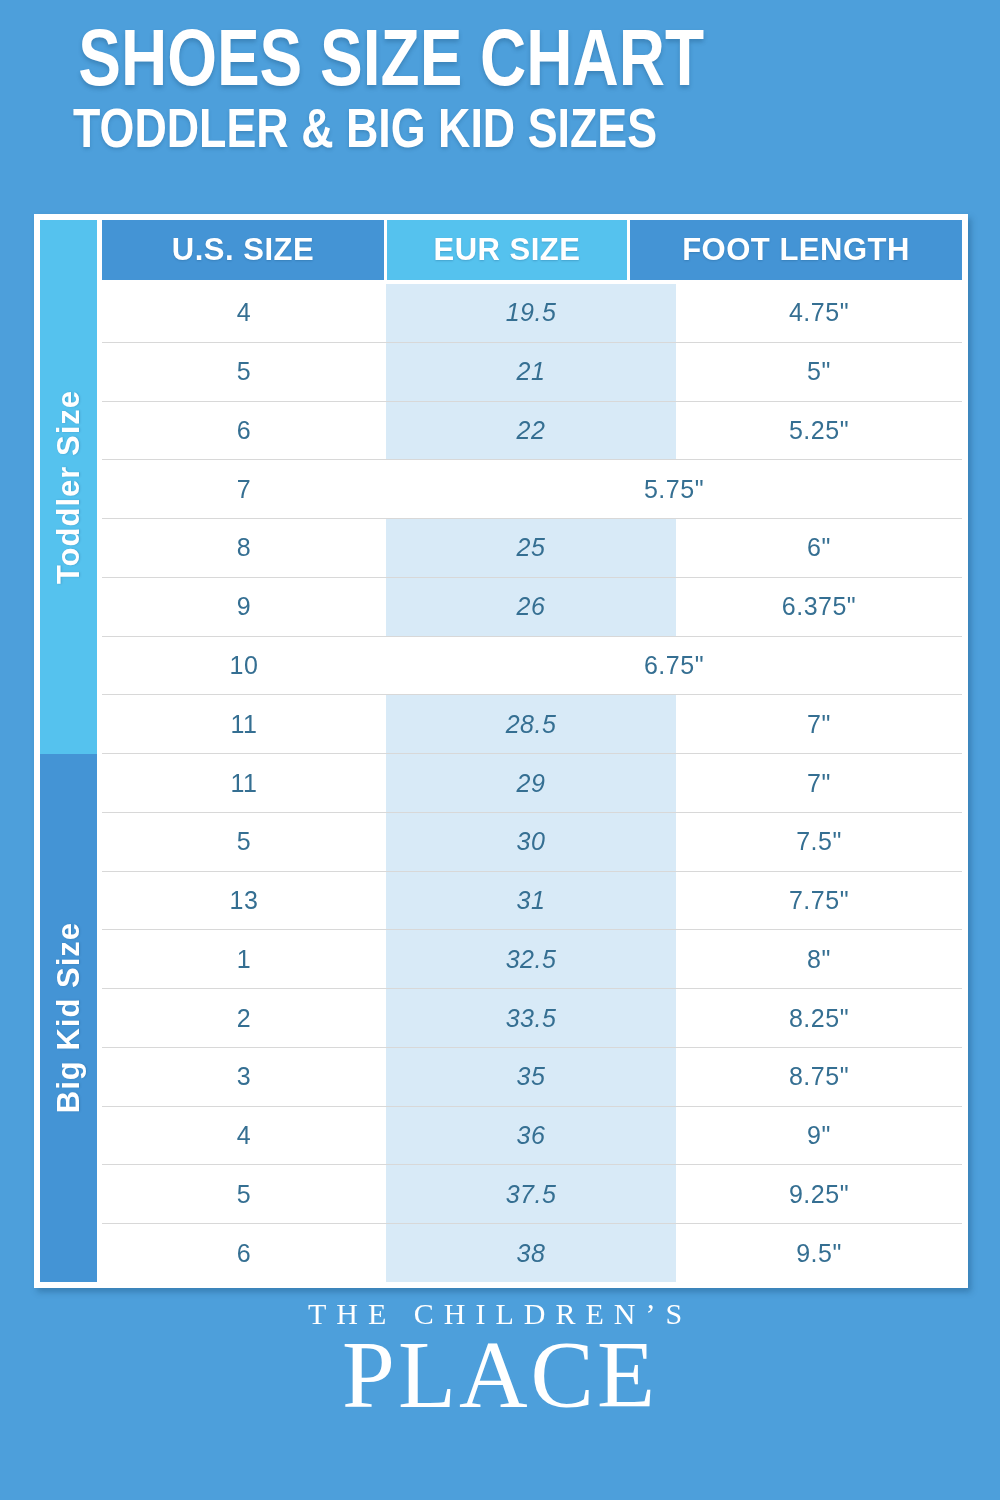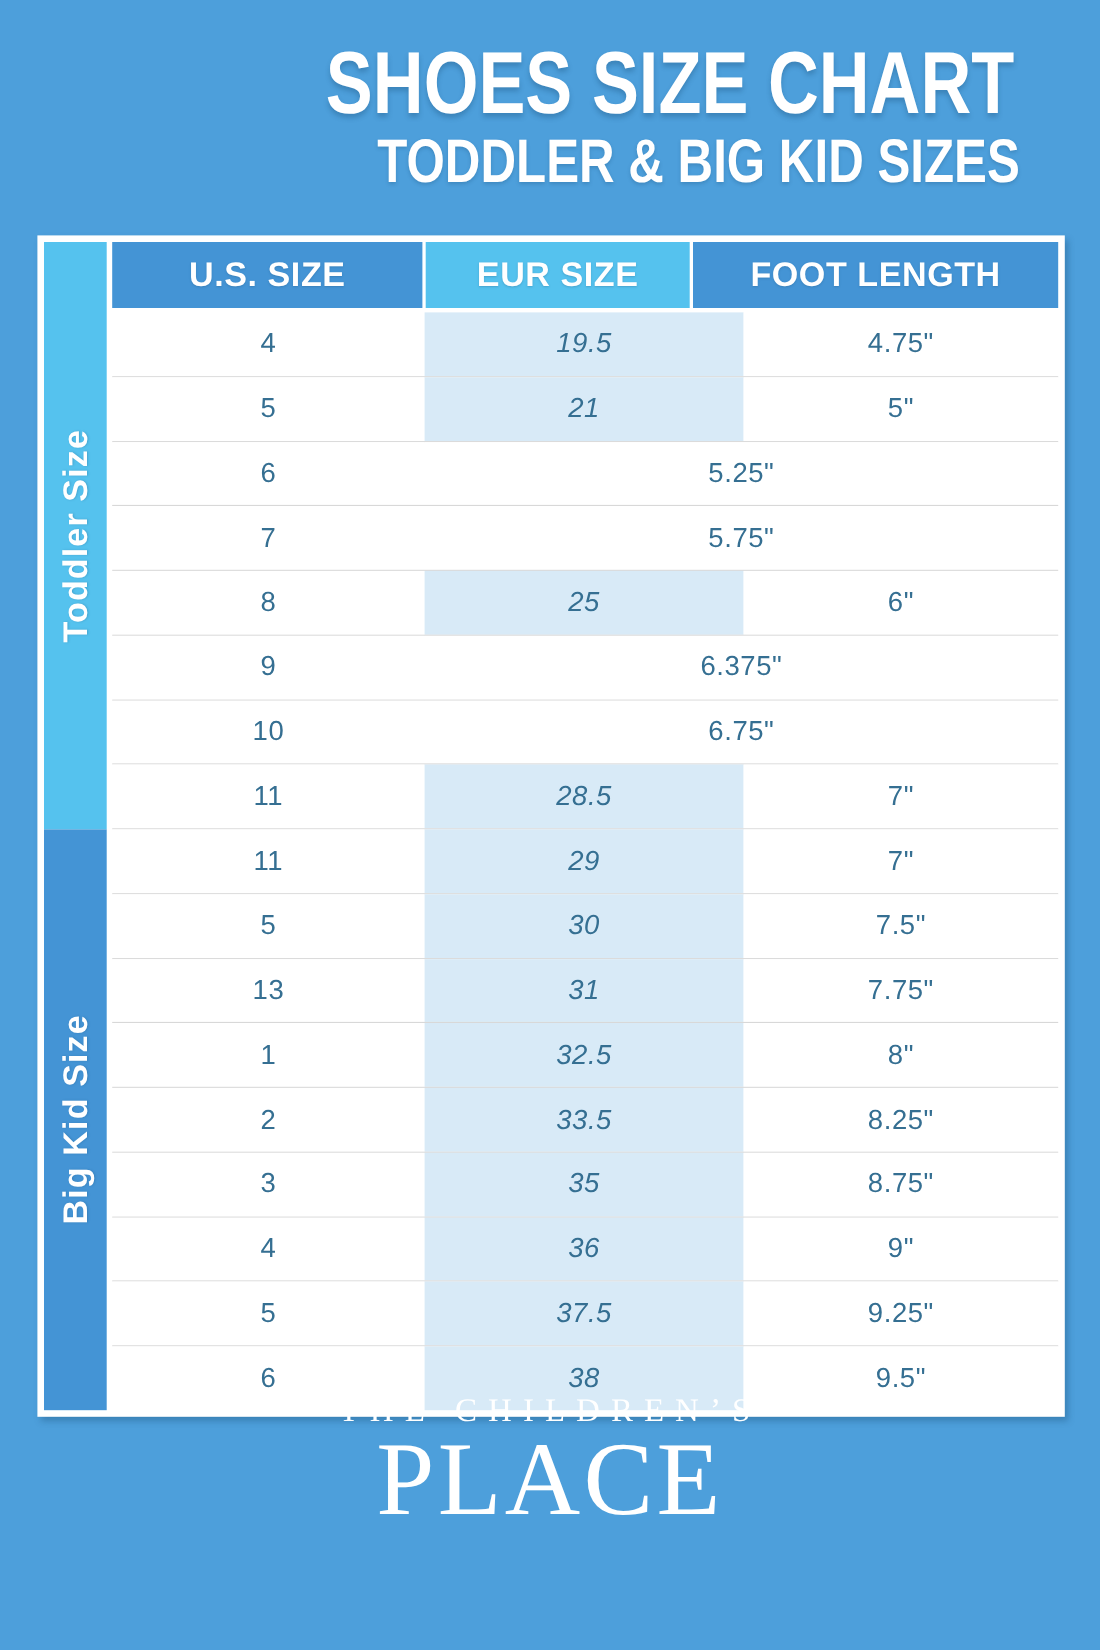--- a/index.html
+++ b/index.html
@@ -11,23 +11,22 @@
     font-family: "Liberation Sans", sans-serif;
     overflow: hidden;
   }
 
   
   .title-block {
     position: absolute;
     top: 18px;
     left: 0;
     width: 100%;
-    text-align: right;
-    color: #ffffff;
-    margin-top: 18px;
+    text-align: left;
+    color: #ffffff;
   }
   .main-title {
     margin: 0;
     font-size: 80px;
     font-weight: bold;
     line-height: 1.0;
     letter-spacing: 0px;
     display: inline-block;
     transform: scaleX(0.80);
     transform-origin: center;
@@ -120,21 +119,21 @@
     letter-spacing: 0.5px;
   }
   .td-us   { width: 284px; background: #ffffff; }
   .td-eur  { width: 290px; background: #d8eaf7; font-style: italic; }
   .td-foot { flex: 1;      background: #ffffff; }
 
   
   .footer {
     position: absolute;
     left: 0;
-    top: 1266px;
+    top: 1297px;
     width: 100%;
     text-align: center;
     color: #ffffff;
     font-family: "Liberation Serif", serif;
   }
   .brand-top {
     font-size: 30px;
     letter-spacing: 10px;
     line-height: 1.1;
     white-space: nowrap;
@@ -181,33 +180,35 @@
           <div class="td td-eur">19.5</div>
           <div class="td td-foot">4.75"</div>
         </div>
         <div class="tr">
           <div class="td td-us">5</div>
           <div class="td td-eur">21</div>
           <div class="td td-foot">5"</div>
         </div>
         <div class="tr">
           <div class="td td-us">6</div>
+          <div class="td td-eur">22</div>
           <div class="td td-foot">5.25"</div>
         </div>
         <div class="tr">
           <div class="td td-us">7</div>
           <div class="td td-foot">5.75"</div>
         </div>
         <div class="tr">
           <div class="td td-us">8</div>
           <div class="td td-eur">25</div>
           <div class="td td-foot">6"</div>
         </div>
         <div class="tr">
           <div class="td td-us">9</div>
+          <div class="td td-eur">26</div>
           <div class="td td-foot">6.375"</div>
         </div>
         <div class="tr">
           <div class="td td-us">10</div>
           <div class="td td-foot">6.75"</div>
         </div>
         <div class="tr">
           <div class="td td-us">11</div>
           <div class="td td-eur">28.5</div>
           <div class="td td-foot">7"</div>

